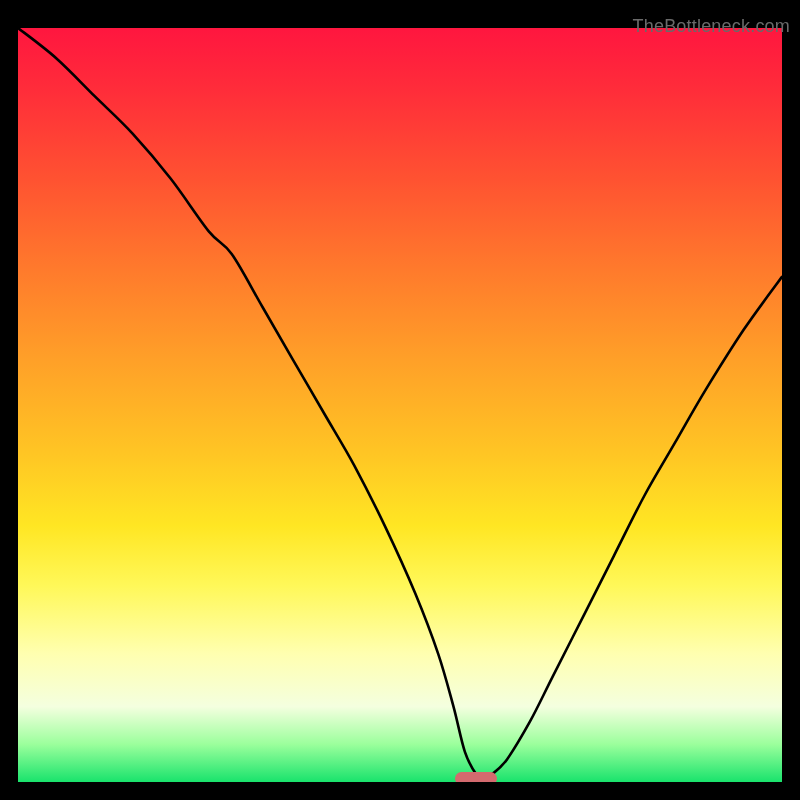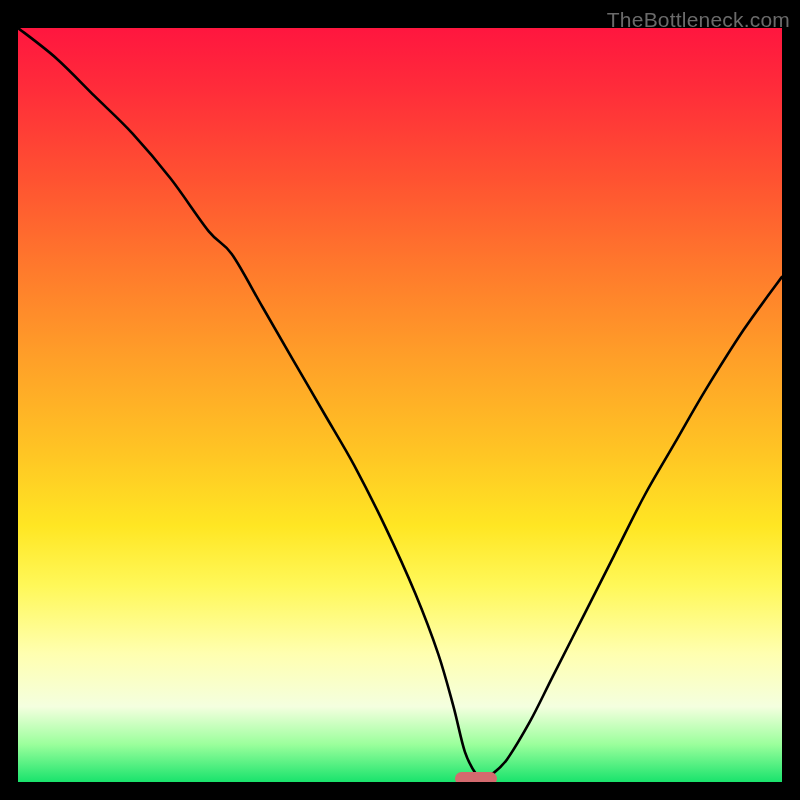--- a/index.html
+++ b/index.html
@@ -12,24 +12,24 @@
     font-family: Arial, Helvetica, sans-serif;
   }
   .frame {
     position: relative;
     width: 800px;
     height: 800px;
     background: #000;
   }
   .watermark {
     position: absolute;
-    top: 8px;
+    top: 16px;
     right: 10px;
     color: #6a6a6a;
-    font-size: 21px;
+    font-size: 18px;
     font-weight: 500;
     letter-spacing: 0.2px;
     z-index: 5;
   }
   
   .plot {
     position: absolute;
     left: 18px;
     top: 28px;
     width: 764px;   

